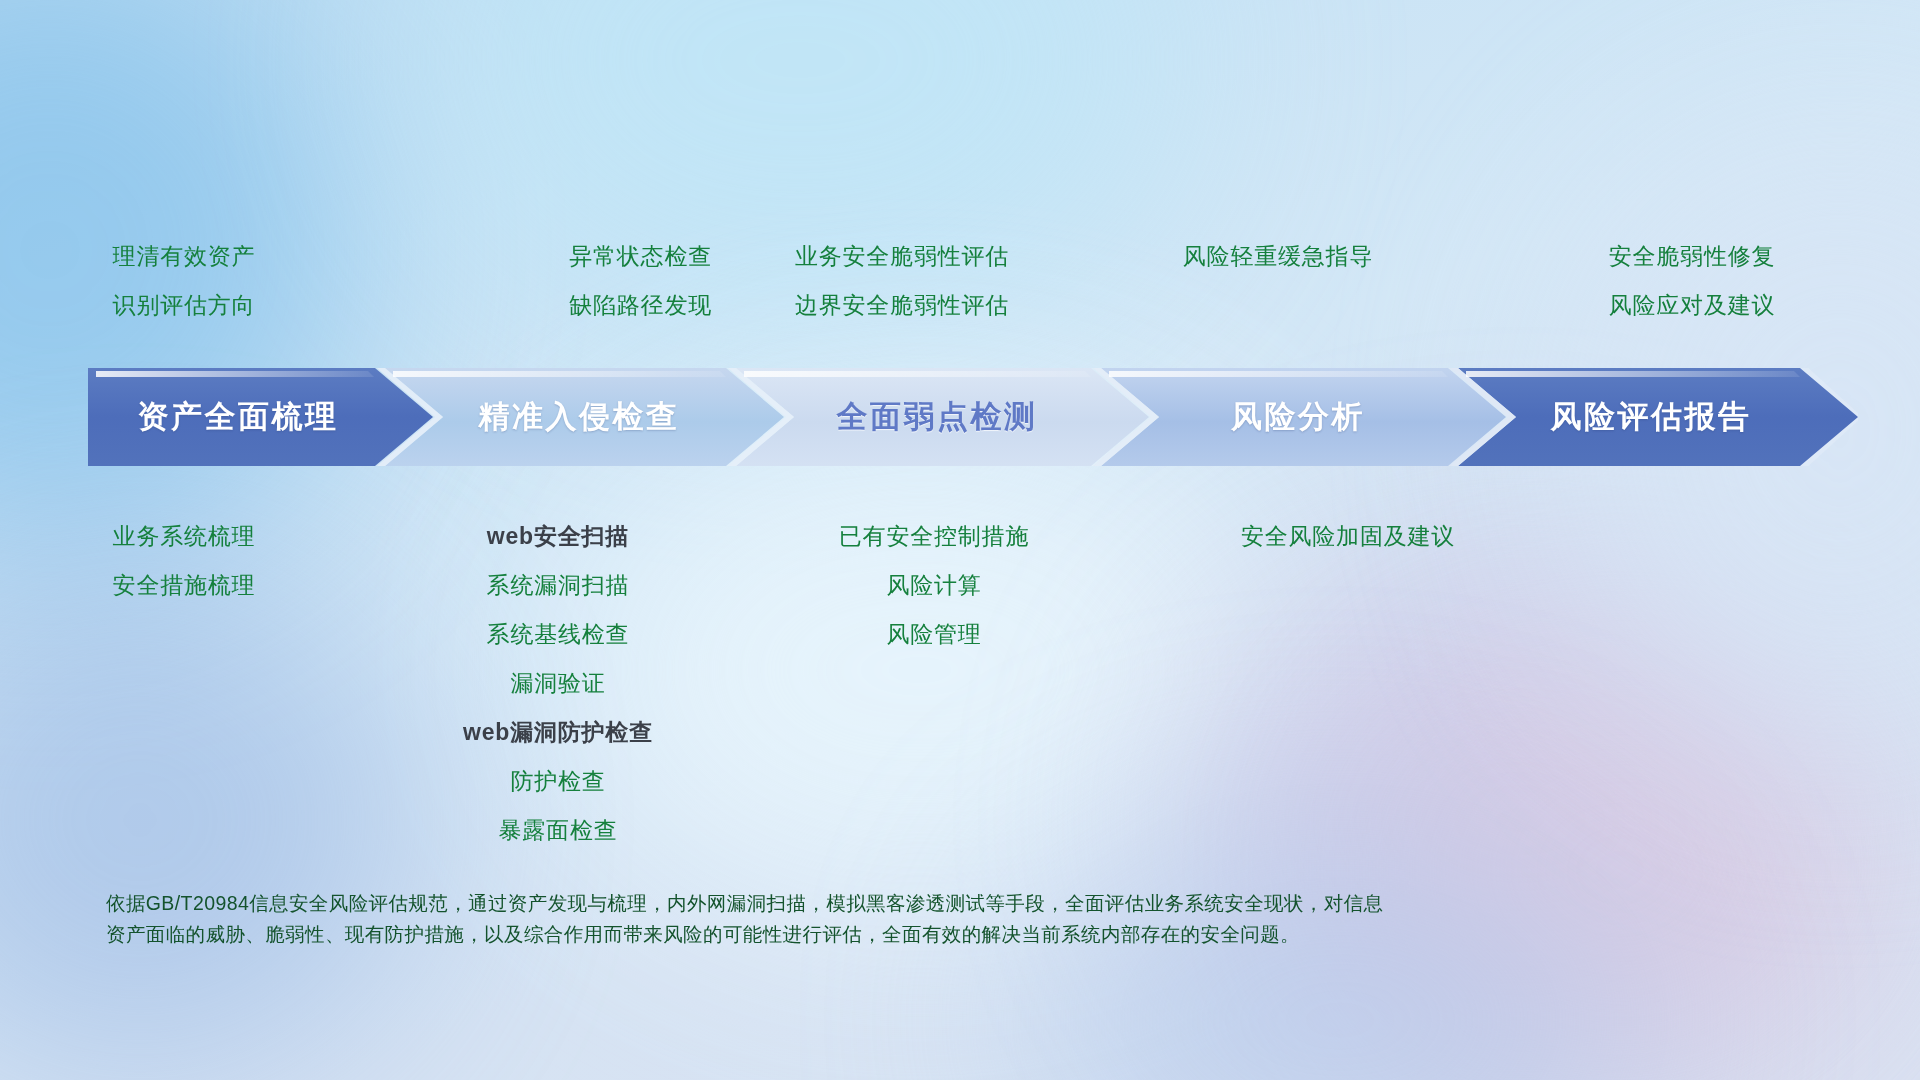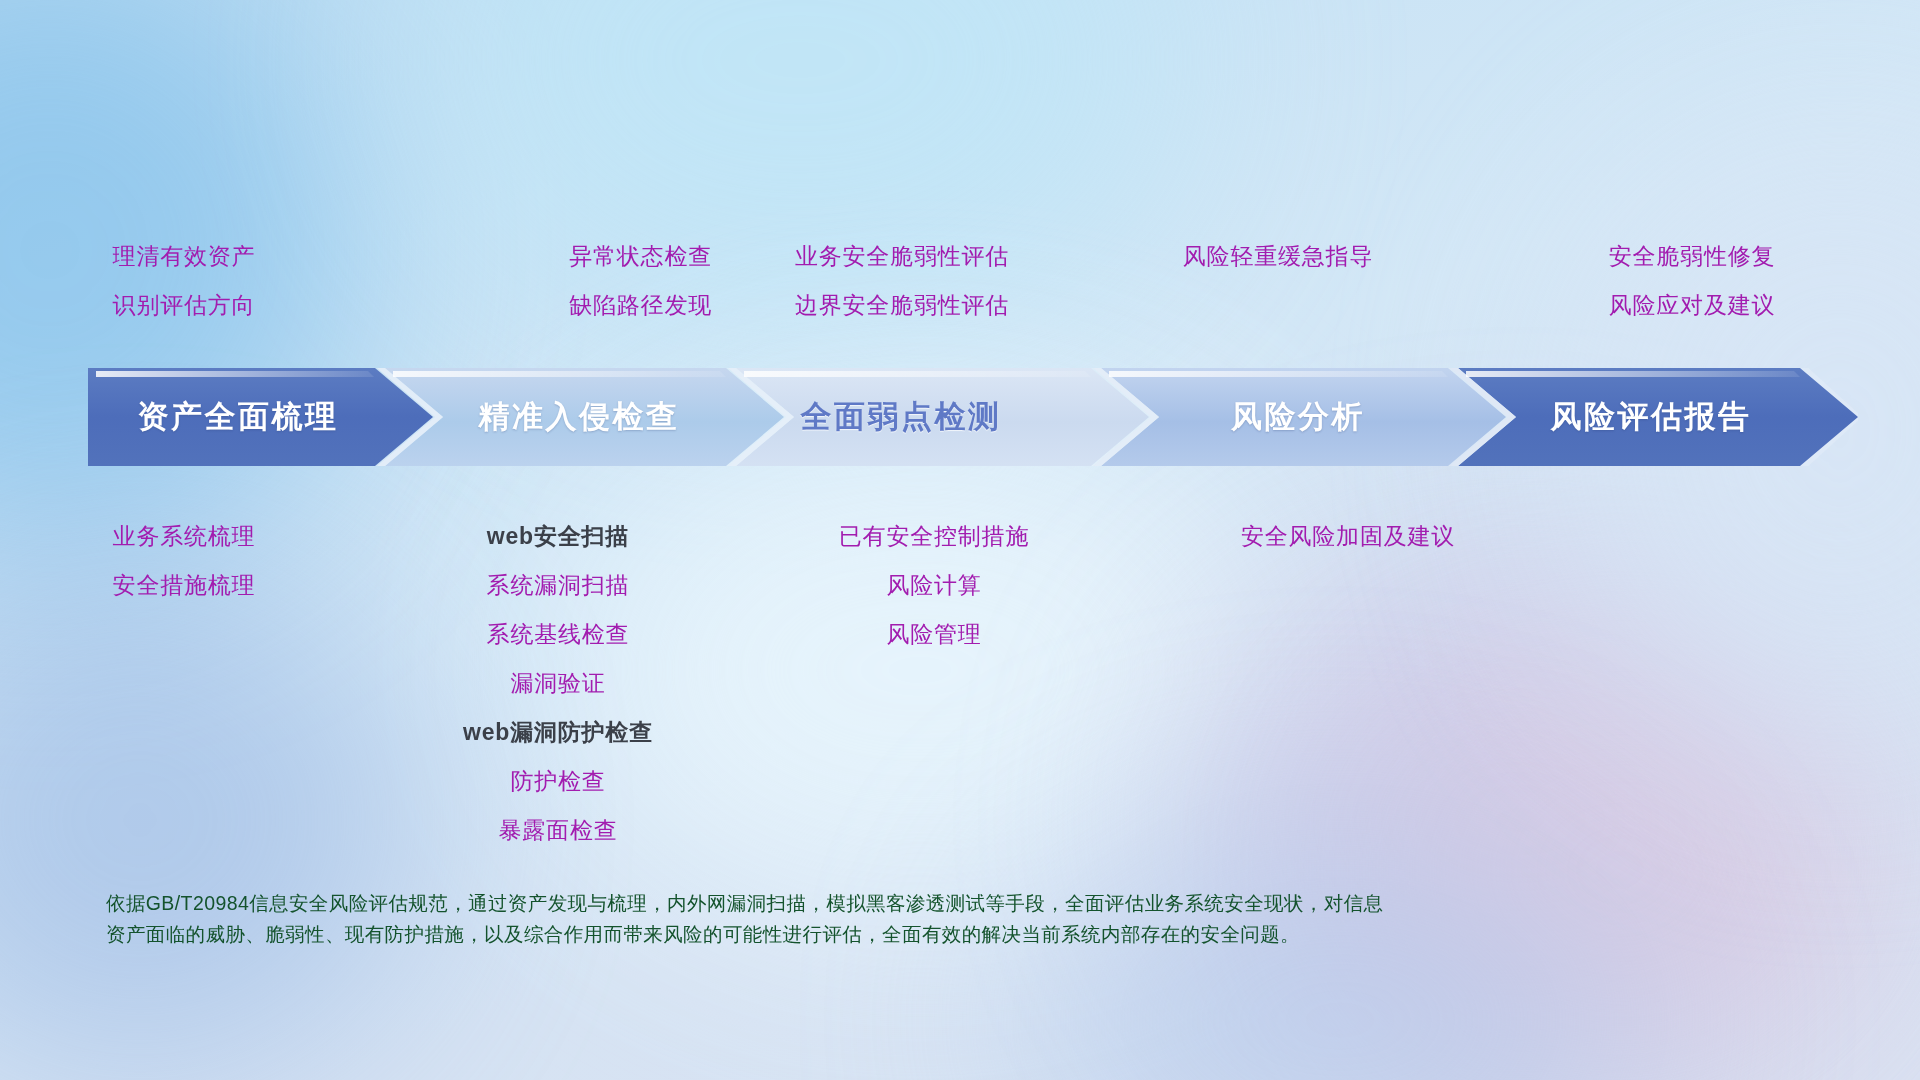--- a/index.html
+++ b/index.html
@@ -22,21 +22,21 @@
   #stage{position:absolute;inset:0;z-index:2;}
 
   .col-row{position:absolute;display:flex;width:1920px;}
 
   
   #top-labels{top:232px;left:0;}
   #bottom-labels{top:512px;left:0;}
 
   .lcol{display:flex;flex-direction:column;align-items:center;}
   .lcol .line{
-    color:#a21caf;
+    color:#15803d;
     font-size:23px;
     line-height:49px;
     letter-spacing:.8px;
     white-space:nowrap;
   }
   .lcol .line.em{font-weight:bold;color:#3b4049;}
 
   
   .w1{width:368px;}
   .w2{width:344px;align-items:flex-end;}
@@ -164,21 +164,21 @@
       <path d="M1021,3 H1354 L1360,9 H1021 Z" fill="url(#gedge)"></path>
       <path d="M1378,3 H1706 L1712,9 H1378 Z" fill="url(#gedge)"></path>
     </svg>
 
     <div class="chev chev-white" style="left:0px;width:300px;">
       <span class="cap">资产全面梳理</span>
     </div>
     <div class="chev chev-white" style="left:326px;width:330px;text-align:center;">
       <span class="cap">精准入侵检查</span>
     </div>
-    <div class="chev chev-blue" style="left:644px;width:338px;">
+    <div class="chev chev-blue" style="left:680px;width:338px;">
       <span class="cap">全面弱点检测</span>
     </div>
     <div class="chev chev-white" style="left:1040px;width:340px;">
       <span class="cap">风险分析</span>
     </div>
     <div class="chev chev-white" style="left:1398px;width:330px;">
       <span class="cap">风险评估报告</span>
     </div>
   </div>
 

